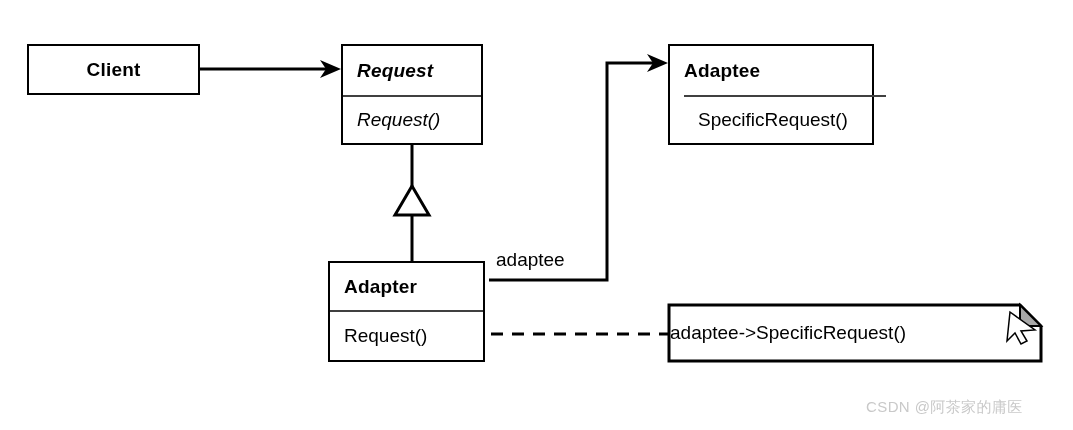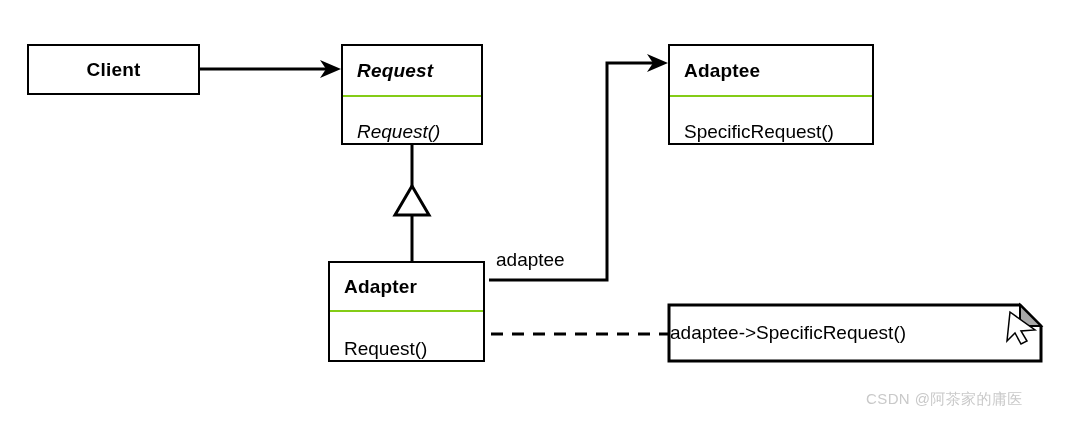--- a/index.html
+++ b/index.html
@@ -31,22 +31,21 @@
     background: #ffffff;
     border: 2px solid #000000;
   }
   .uml-compartment {
     box-sizing: border-box;
     display: flex;
     align-items: center;
     width: 100%;
   }
   .uml-compartment.divider-top {
-    border-top: 2px solid #84cc16;
-    align-items: flex-end;
+    border-top: 2px solid #404040;
   }
   .uml-name {
     font-weight: bold;
     font-size: 19px;
     color: #000000;
     letter-spacing: 0.2px;
   }
   .uml-name.italic {
     font-weight: bold;
     font-style: italic;
@@ -87,21 +86,21 @@
   #target-box .c2 { height: 48px; }
 
   
   #adaptee-box {
     left: 668px;
     top: 44px;
     width: 206px;
     height: 101px;
   }
   #adaptee-box .c1 { height: 49px; }
-  #adaptee-box .c2 { height: 48px; }
+  #adaptee-box .c2 { height: 48px; margin-left: 14px; }
 
   
   #adapter-box {
     left: 328px;
     top: 261px;
     width: 157px;
     height: 101px;
   }
   #adapter-box .c1 { height: 47px; }
   #adapter-box .c2 { height: 50px; }
@@ -133,21 +132,21 @@
     top: 249px;
     font-size: 19px;
     color: #000000;
     white-space: nowrap;
   }
 
   
   #watermark {
     position: absolute;
     left: 866px;
-    top: 390px;
+    top: 398px;
     font-size: 15px;
     color: #c9c9c9;
     white-space: nowrap;
     letter-spacing: 0.4px;
   }
 </style>
 </head>
 <body>
 
 <svg id="diagram-canvas" viewBox="0 0 1073 430" xmlns="http://www.w3.org/2000/svg">

